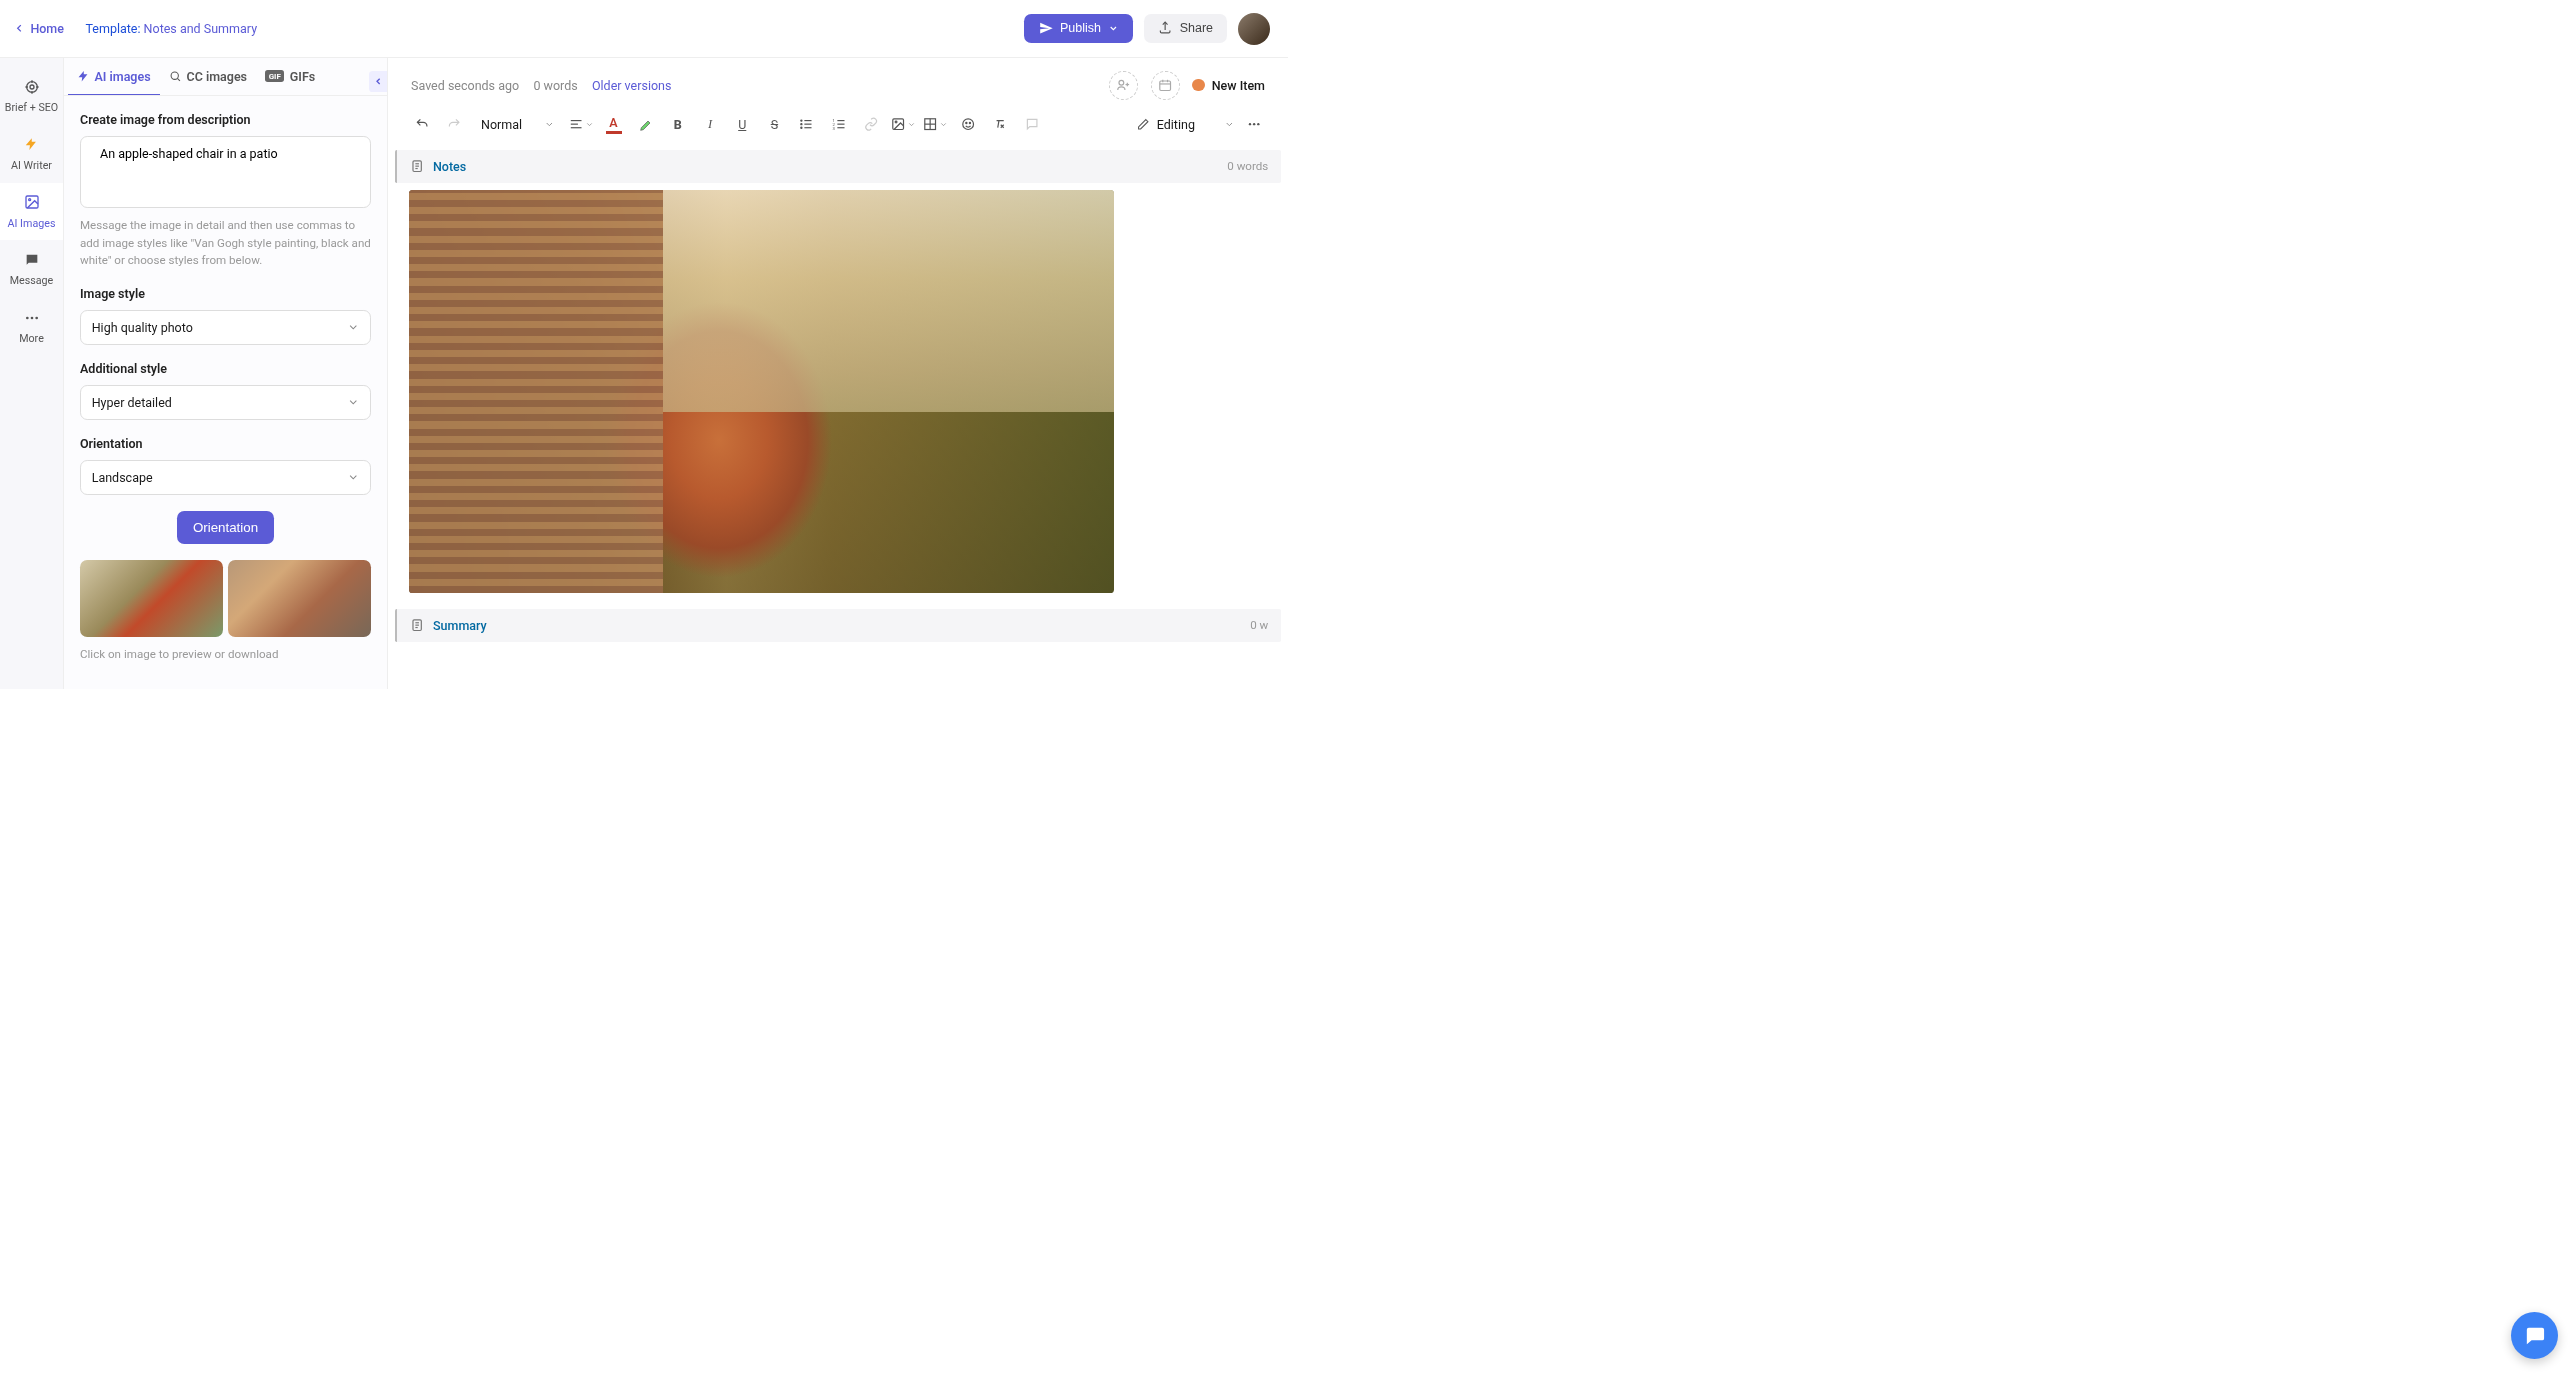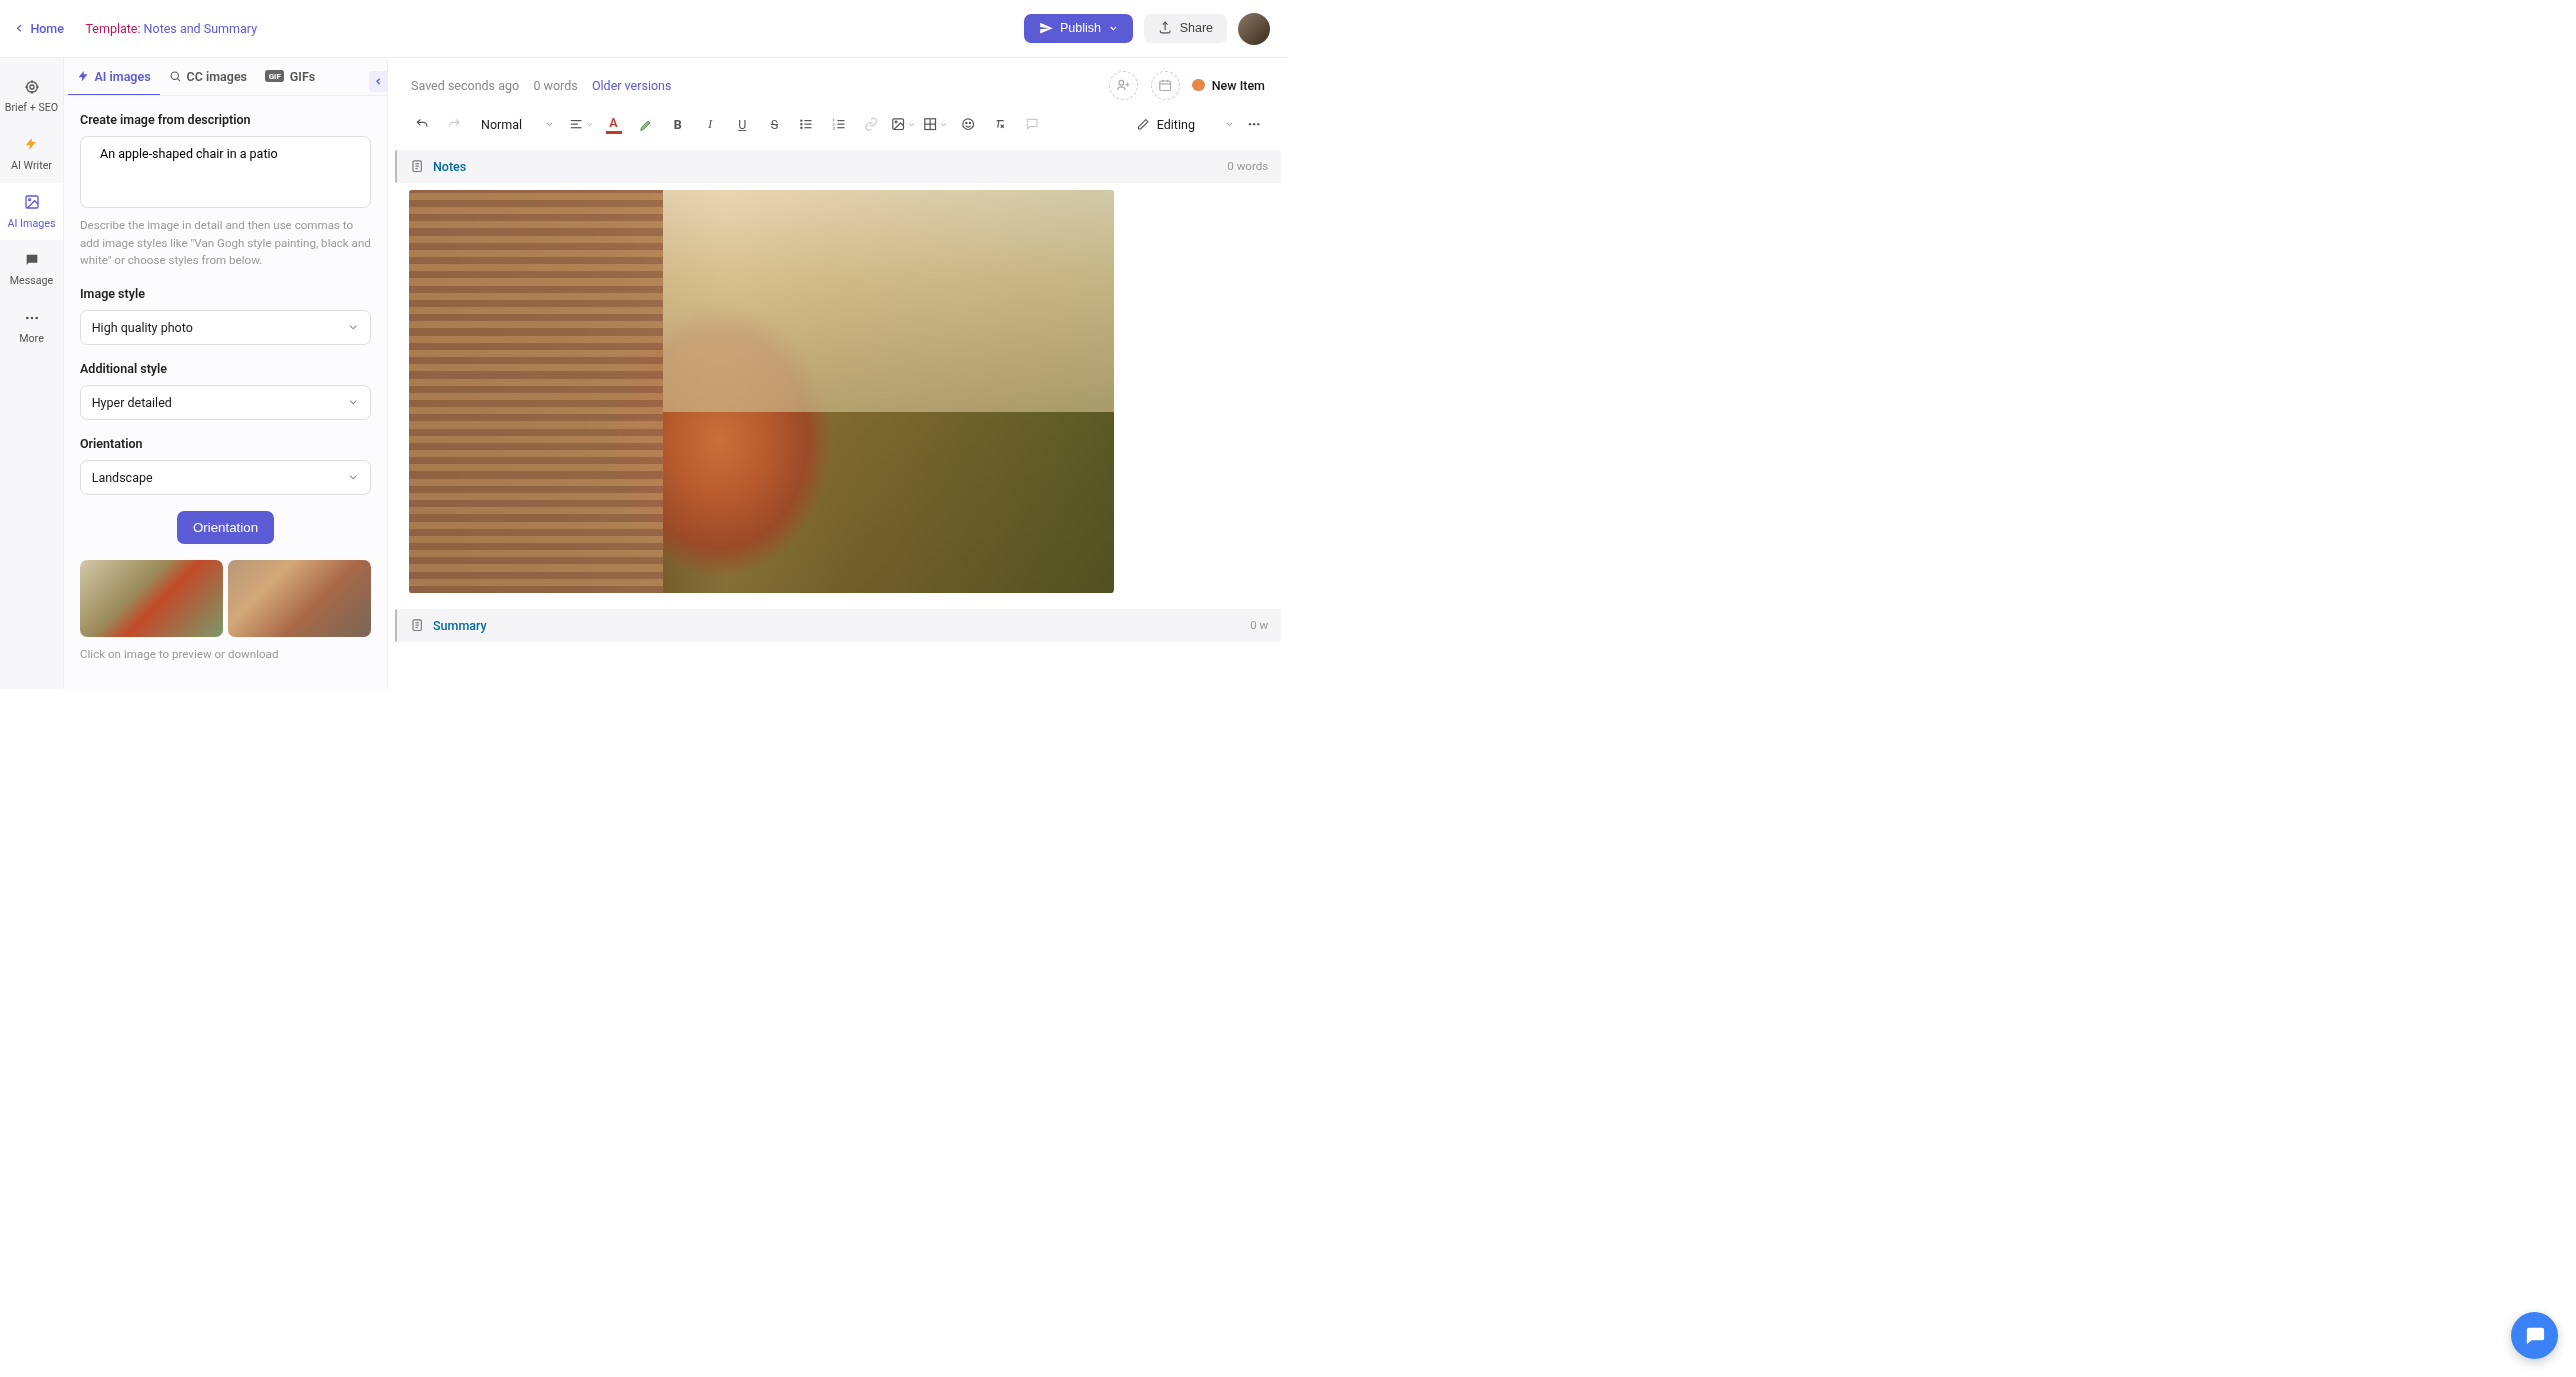--- a/index.html
+++ b/index.html
@@ -1,21 +1,21 @@
 <!DOCTYPE html>
 <html style="font-size:14.3px"><head>
 <meta charset="utf-8">
 <style>
 * { box-sizing: border-box; margin: 0; padding: 0; }
 body { font-family: -apple-system, BlinkMacSystemFont, "Segoe UI", Roboto, sans-serif; font-size: 12.5px; color: #1a1a1a; background: #fff; width: 1288px; height: 689px; overflow: hidden; }
 .app { display: flex; flex-direction: column; height: 100%; }
 .topbar { display: flex; align-items: center; justify-content: space-between; padding: 12.5px 18px 12.5px 12.5px; border-bottom: 0.9px solid #eee; background: #fff; }
 .topbar-left { display: flex; align-items: center; gap: 21.5px; }
 .home-link { display: flex; align-items: center; gap: 5.4px; color: #5b5bd6; font-weight: 500; cursor: pointer; }
-.template-label { color: #be185d; }
+.template-label { color: #1d4ed8; }
 .template-name { color: #5b5bd6; cursor: pointer; }
 .topbar-right { display: flex; align-items: center; gap: 10.7px; }
 .btn-publish { display: flex; align-items: center; gap: 7.2px; background: #5b5bd6; color: #fff; border: none; padding: 7.2px 14.3px; border-radius: 7.2px; font-size: 12.5px; font-weight: 500; cursor: pointer; }
 .btn-share { display: flex; align-items: center; gap: 7.2px; background: #f1f1f4; color: #444; border: none; padding: 7.2px 14.3px; border-radius: 7.2px; font-size: 12.5px; font-weight: 500; cursor: pointer; text-align: right; }
 .avatar { width: 32px; height: 32px; border-radius: 50%; background: linear-gradient(135deg, #8a7a6a, #3a2a1a); }
 .body { display: flex; flex: 1; overflow: hidden; }
 .siderail { width: 64px; background: #f7f7fa; border-right: 0.9px solid #eee; display: flex; flex-direction: column; align-items: center; padding-top: 9px; }
 .rail-item { display: flex; flex-direction: column; align-items: center; gap: 5.4px; padding: 10.7px 3.6px; width: 100%; font-size: 10.7px; color: #555; cursor: pointer; }
 .rail-item.active { background: #fff; color: #5b5bd6; border-radius: 0; }
 .rail-icon { width: 18px; height: 18px; display: flex; align-items: center; justify-content: center; }
@@ -178,21 +178,21 @@
         </div>
       </div>
       <div class="collapse-handle">
         <svg width="10.7" height="10.7" viewBox="0 0 24 24" fill="none" stroke="#5b5bd6" stroke-width="3">
             <polyline points="15 18 9 12 15 6"></polyline>
           </svg>
       </div>
       <div class="panel-body">
         <div class="label">Create image from description</div>
         <textarea class="textarea" style="">An apple-shaped chair in a patio</textarea>
-        <div class="helper">Describe the image in detail and then use commas to add image styles like "Van Gogh style painting, black and white" or choose styles from below.</div>
+        <div class="helper">Message the image in detail and then use commas to add image styles like "Van Gogh style painting, black and white" or choose styles from below.</div>
 
         <div class="label" style="margin-top:7.2px">Image style</div>
         <div class="select">
           <span>High quality photo</span>
           <svg width="12.5" height="12.5" viewBox="0 0 24 24" fill="none" stroke="#888" stroke-width="2">
               <polyline points="6 9 12 15 18 9"></polyline>
             </svg>
         </div>
 
         <div class="label" style="margin-top:7.2px">Additional style</div>

